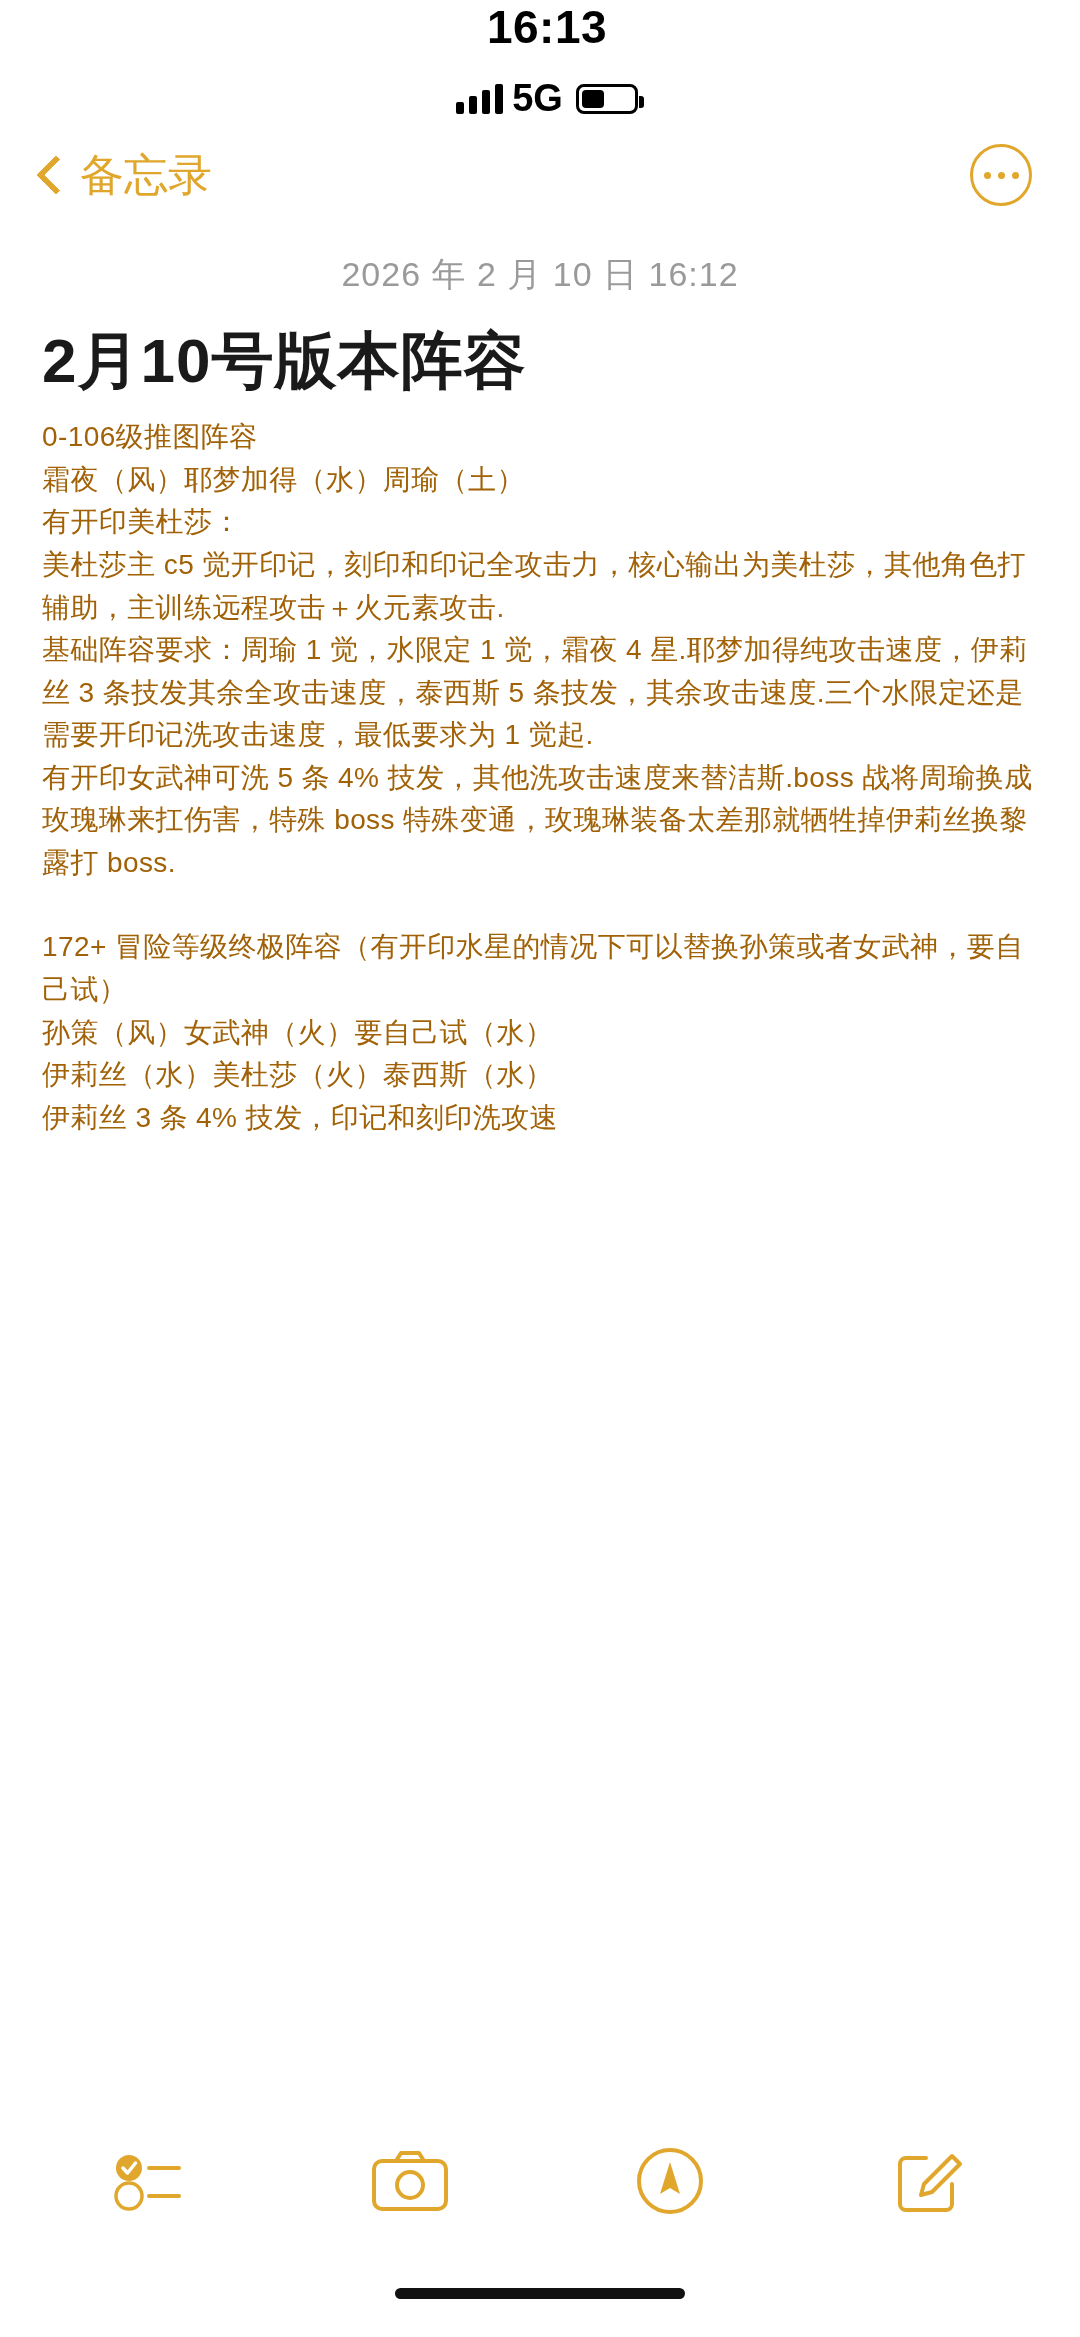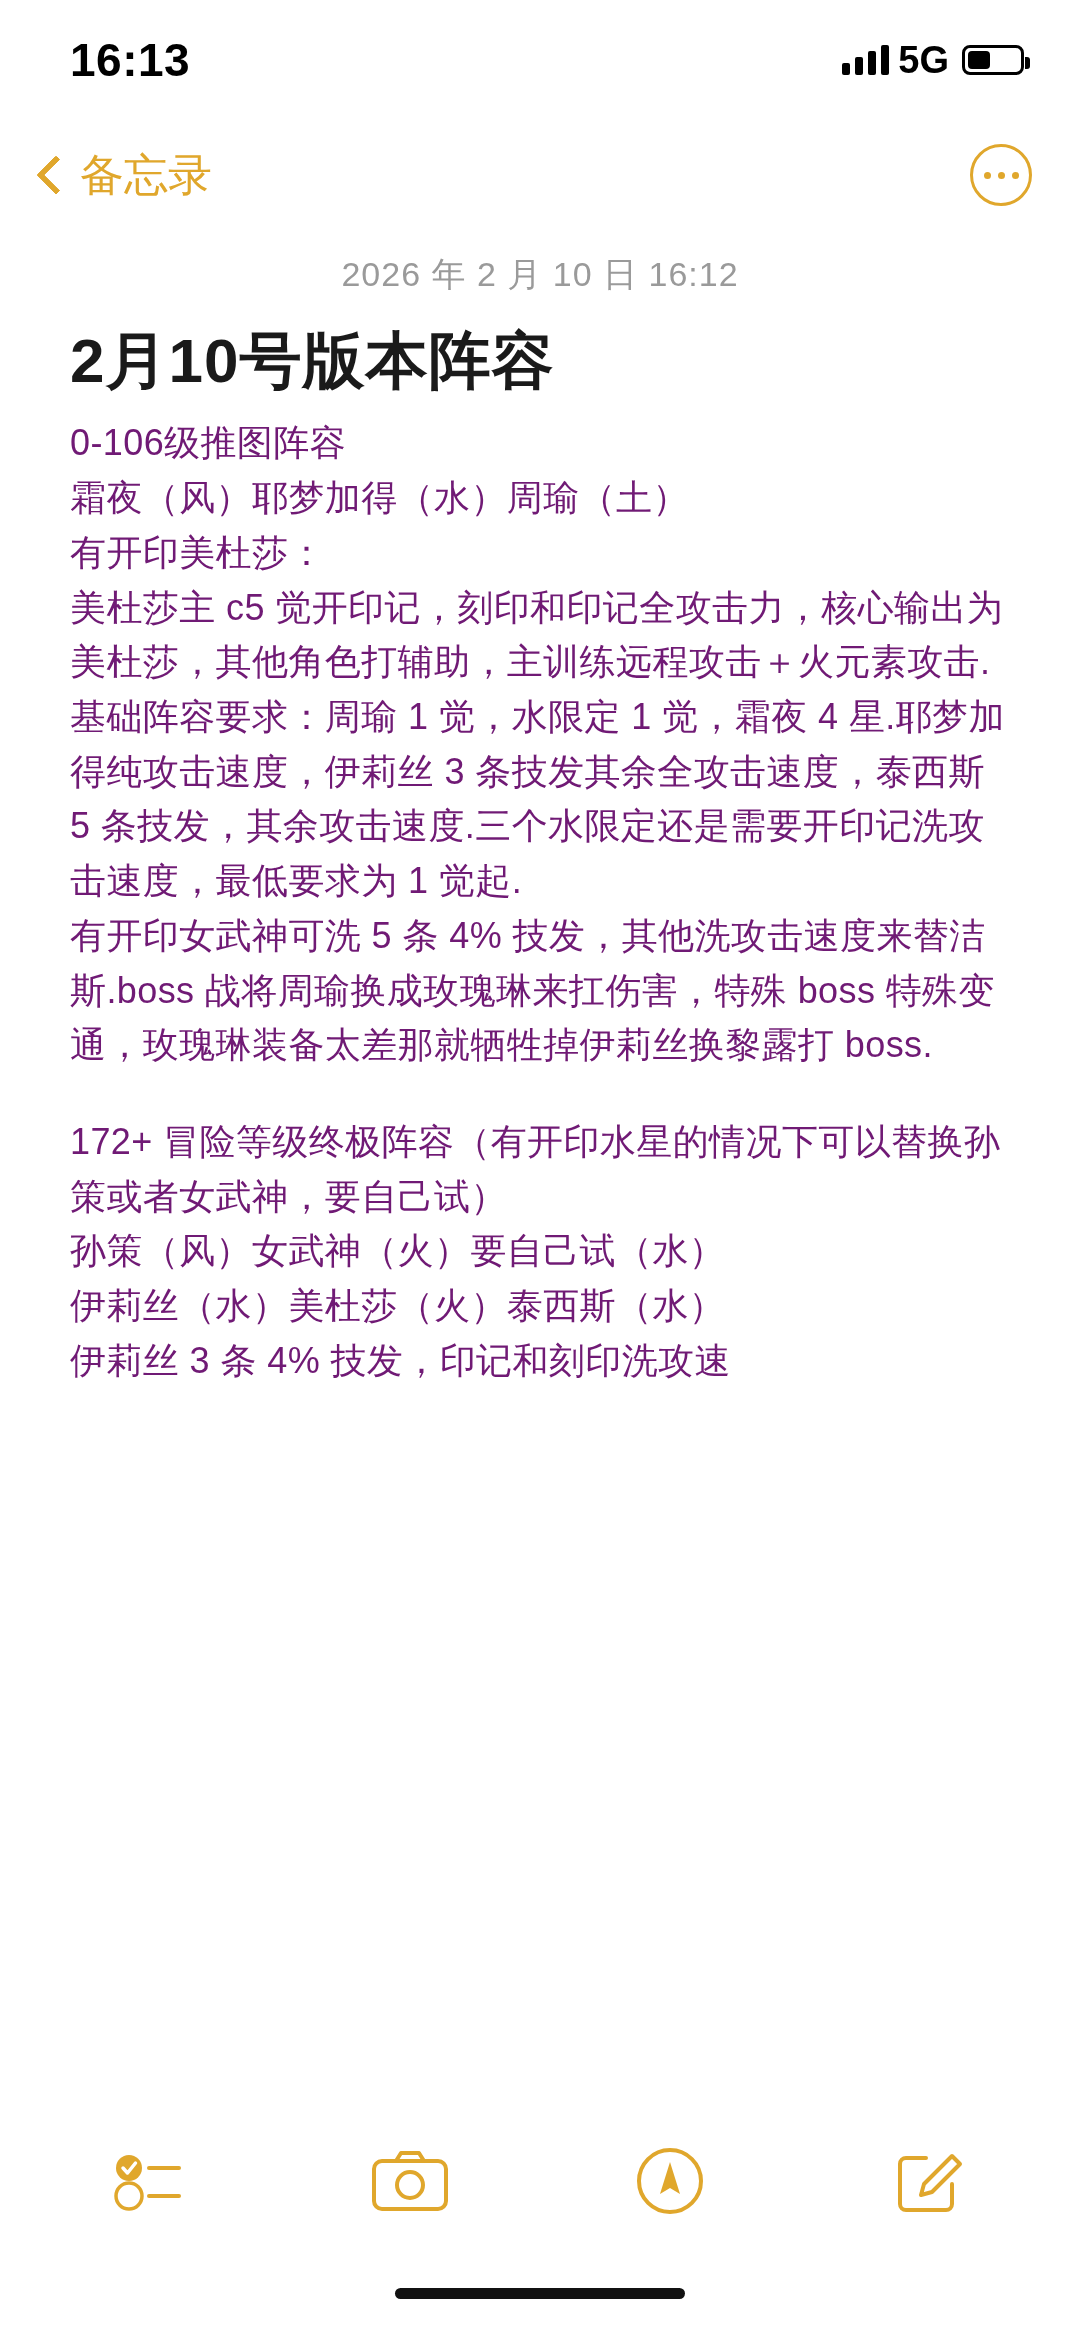--- a/index.html
+++ b/index.html
@@ -17,20 +17,21 @@
   }
 
   
   .status-bar {
     height: 120px;
     display: flex;
     align-items: center;
     justify-content: space-between;
     padding: 0 56px 0 70px;
     box-sizing: border-box;
+    flex-direction: column;
   }
   .status-time {
     font-size: 46px;
     font-weight: bold;
     letter-spacing: 0.5px;
     color: #000;
   }
   .status-right {
     display: flex;
     align-items: center;
@@ -130,41 +131,41 @@
   .more-btn span {
     width: 7px;
     height: 7px;
     background: #E0A72C;
     border-radius: 50%;
     display: block;
   }
 
   
   .note-area {
-    padding: 0 66px;
+    padding: 0 38px;
   }
   .note-date {
     text-align: center;
     font-size: 34px;
     color: #9a9a9a;
     margin: 22px 0 26px 0;
     letter-spacing: 1px;
   }
   .note-title {
     font-size: 62px;
     font-weight: bold;
     color: #1a1a1a;
     letter-spacing: 1px;
     line-height: 1.2;
     margin: 0 0 18px 4px;
   }
   .note-body {
-    font-size: 36px;
+    font-size: 28px;
     line-height: 1.52;
-    color: #701a75;
+    color: #a16207;
     letter-spacing: 0.4px;
     margin-left: 4px;
   }
   .note-body p {
     margin: 0;
     white-space: pre-wrap;
   }
   .note-body p.spacer {
     height: 42px;
   }

